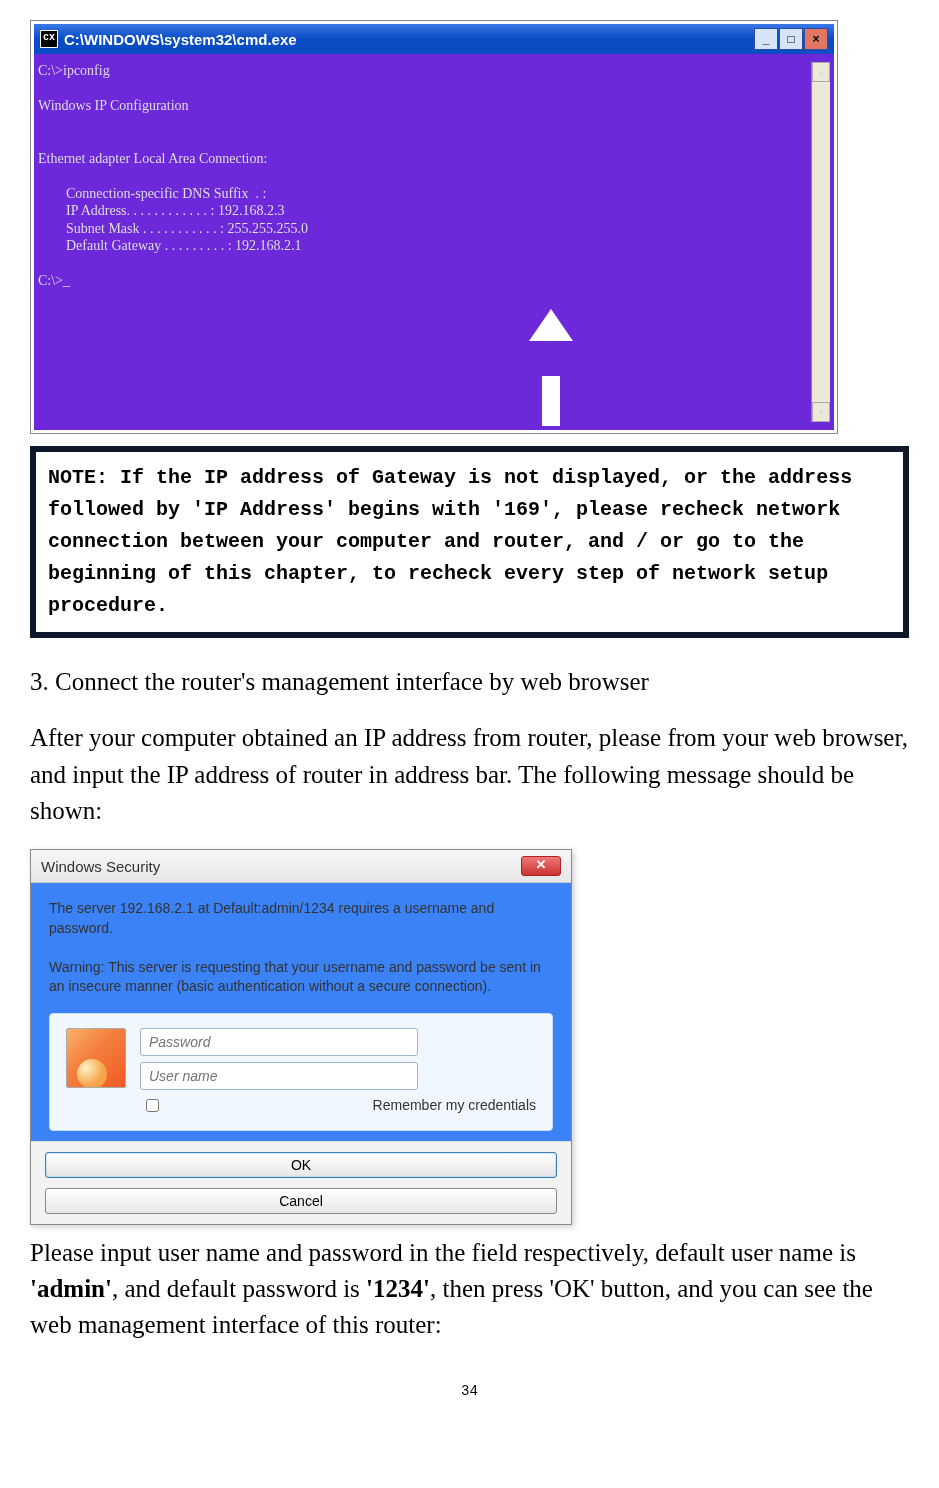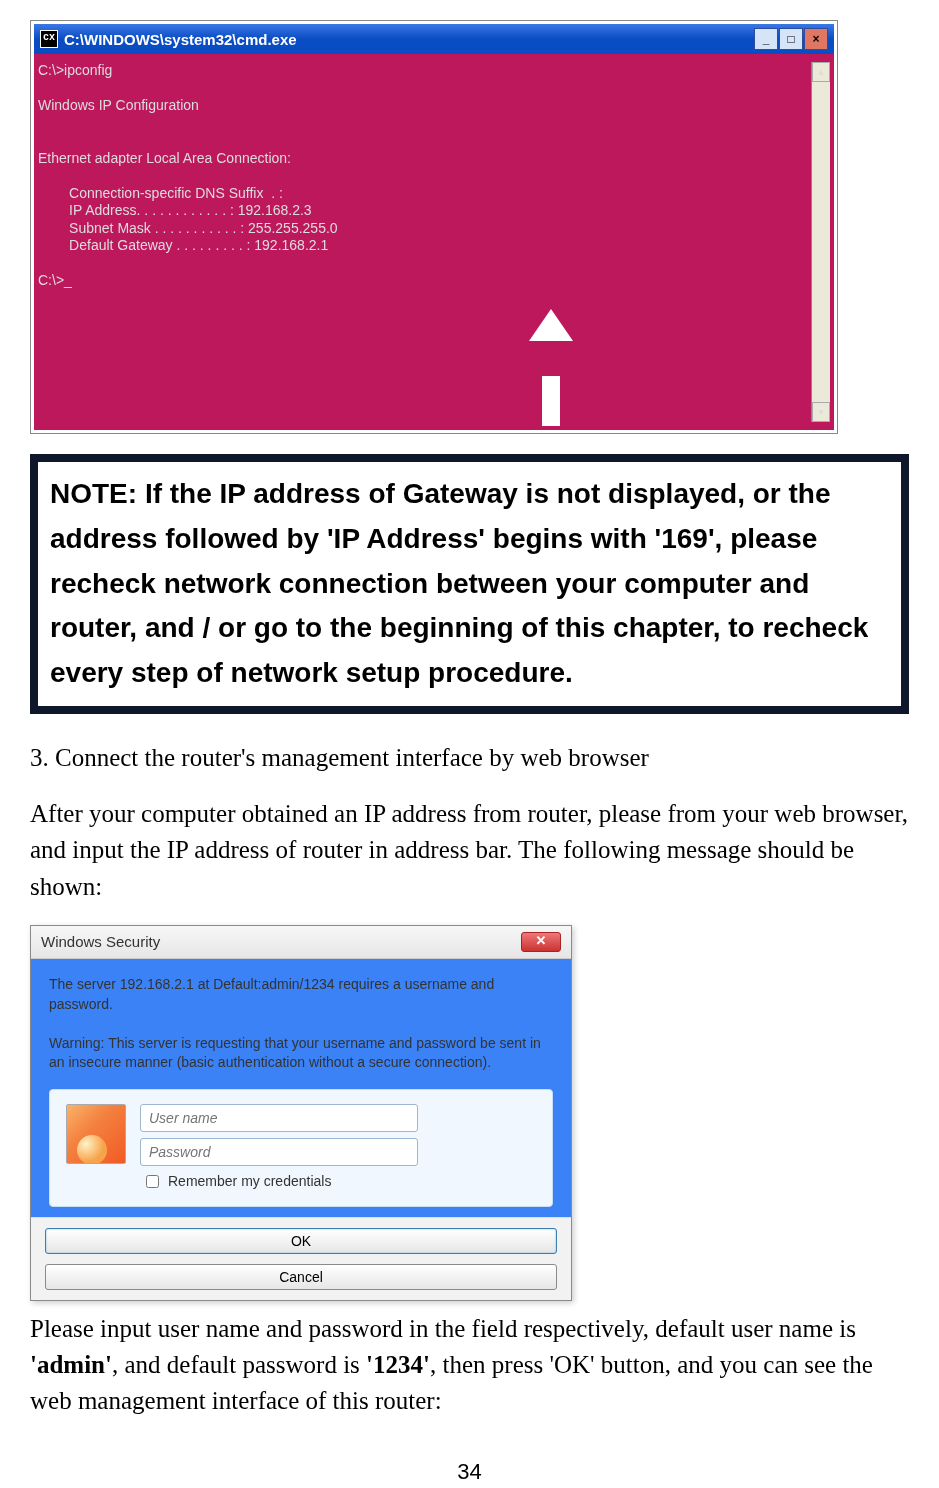--- a/index.html
+++ b/index.html
@@ -7,21 +7,21 @@
     padding: 20px 30px;
     font-family: "Times New Roman", serif;
     font-size: 21px;
     background: #fff;
     color: #000;
     width: 879px;
   }
   .cmd-window {
     border: 1px solid #888;
     width: 800px;
-    margin-bottom: 20px;
+    margin-bottom: 12px;
     position: relative;
     background:#fff;
     padding:3px;
   }
   .cmd-titlebar {
     background: linear-gradient(to bottom, #3a78e6 0%, #0a4cc4 50%, #0a4cc4 100%);
     color: #fff;
     font-family: Tahoma, sans-serif;
     font-size: 15px;
     font-weight: bold;
@@ -45,23 +45,23 @@
     background:#d6e4f7;
     border:1px solid #2b4ea0;
     color:#000;
     font-family: Tahoma, sans-serif;
     font-size:12px; font-weight:bold;
     display:flex; align-items:center; justify-content:center;
     margin-left:1px;
   }
   .win-btn.close { background:#e17763; }
   .cmd-body {
-    background:#be185d;
+    background:#6d28d9;
     color:#ddd;
-    font-family: Liberation Sans, sans-serif;
+    font-family: Liberation Serif, serif;
     font-size: 14px;
     padding: 8px 4px 8px 4px;
     white-space: pre;
     line-height: 1.25;
     min-height: 360px;
     position:relative;
     display:flex;
   }
   .cmd-text { flex:1; }
   .cmd-scroll {
@@ -85,25 +85,25 @@
     width:0; height:0;
     border-left: 22px solid transparent;
     border-right: 22px solid transparent;
     border-bottom: 32px solid #fff;
     margin:0 auto;
   }
   .arrow-stem {
     width: 18px; height: 50px; background:#fff; margin: 0 auto;
   }
   .note-box {
-    border: 8px solid #0f172a;
+    border: 6px solid #0f172a;
     padding: 10px 12px;
-    font-family: Liberation Sans, sans-serif;
+    font-family: Liberation Mono, monospace;
     font-weight: bold;
-    font-size: 28px;
+    font-size: 20px;
     line-height: 1.6;
     margin-bottom: 26px;
   }
   .body-text {
     font-family: "Times New Roman", serif;
     font-size: 25px;
     line-height: 1.45;
     margin: 0 0 20px 0;
   }
   .sec-dialog {
@@ -170,41 +170,41 @@
     border-radius:3px;
     padding: 5px 8px;
     font-family: "Segoe UI", sans-serif;
     font-size: 14px;
     color:#777;
     margin-bottom: 6px;
     background:#fff;
     font-style: italic;
   }
   .cred-remember {
-    display:flex; align-items:center; gap:6px; color:#333;
-    font-size:14px; padding-left:2px;
+    display:flex; align-items:center; gap:24px; color:#333;
+    font-size:14px; padding-left:2px;justify-content:space-between;
   }
   .sec-buttons {
     background: #f2f2f2;
     border-top:1px solid #ddd;
     padding: 10px 14px;
     display:flex; justify-content:flex-end; gap:10px;flex-direction:column;
   }
   .dlg-btn {
     min-width: 80px;
     padding: 4px 14px;
     border:1px solid #8a8a8a;
     border-radius:3px;
     background: linear-gradient(to bottom,#fff,#e6e6e6);
     font-family:"Segoe UI", sans-serif;
     font-size:14px;
     text-align:center;
   }
   .dlg-btn.ok { border:1px solid #3c7fb1; box-shadow: 0 0 2px #6fb7e8 inset; }
-  .page-num { text-align:center; font-size:22px; margin-top:40px; font-family:Liberation Sans, sans-serif;}
+  .page-num { text-align:center; font-size:14px; margin-top:40px; font-family:Liberation Mono, monospace;}
   .bold { font-weight:bold; }
 </style>
 </head>
 <body>
 
 <div class="cmd-window">
   <div class="cmd-titlebar">
     <div class="cmd-titlebar-left">
       <span class="cmd-icon">cx</span>
       <span>C:\WINDOWS\system32\cmd.exe</span>
@@ -254,22 +254,22 @@
     <div class="sec-close">✕</div>
   </div>
   <div class="sec-content">
     <div>The server 192.168.2.1 at Default:admin/1234 requires a username and password.</div>
     <br>
     <div>Warning: This server is requesting that your username and password be sent in an insecure manner (basic authentication without a secure connection).</div>
 
     <div class="cred-box">
       <div class="cred-avatar"></div>
       <div class="cred-fields">
+        <input class="cred-input" type="text" placeholder="Password" style="">
         <input class="cred-input" type="text" placeholder="User name" style="">
-        <input class="cred-input" type="text" placeholder="Password" style="">
         <label class="cred-remember">
           <input type="checkbox" style="">
           <span>Remember my credentials</span>
         </label>
       </div>
     </div>
   </div>
   <div class="sec-buttons">
     <div class="dlg-btn ok">OK</div>
     <div class="dlg-btn">Cancel</div>

